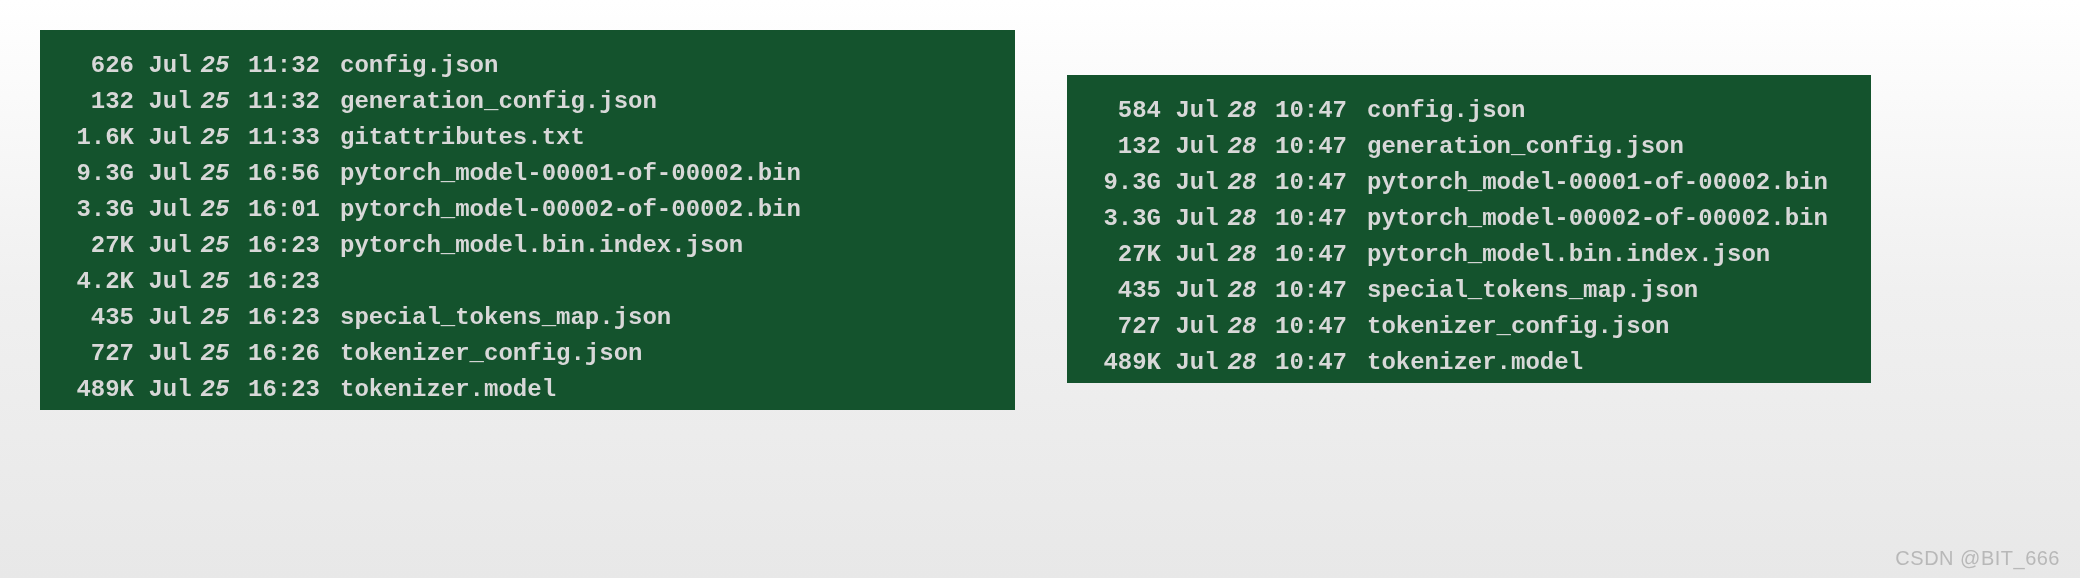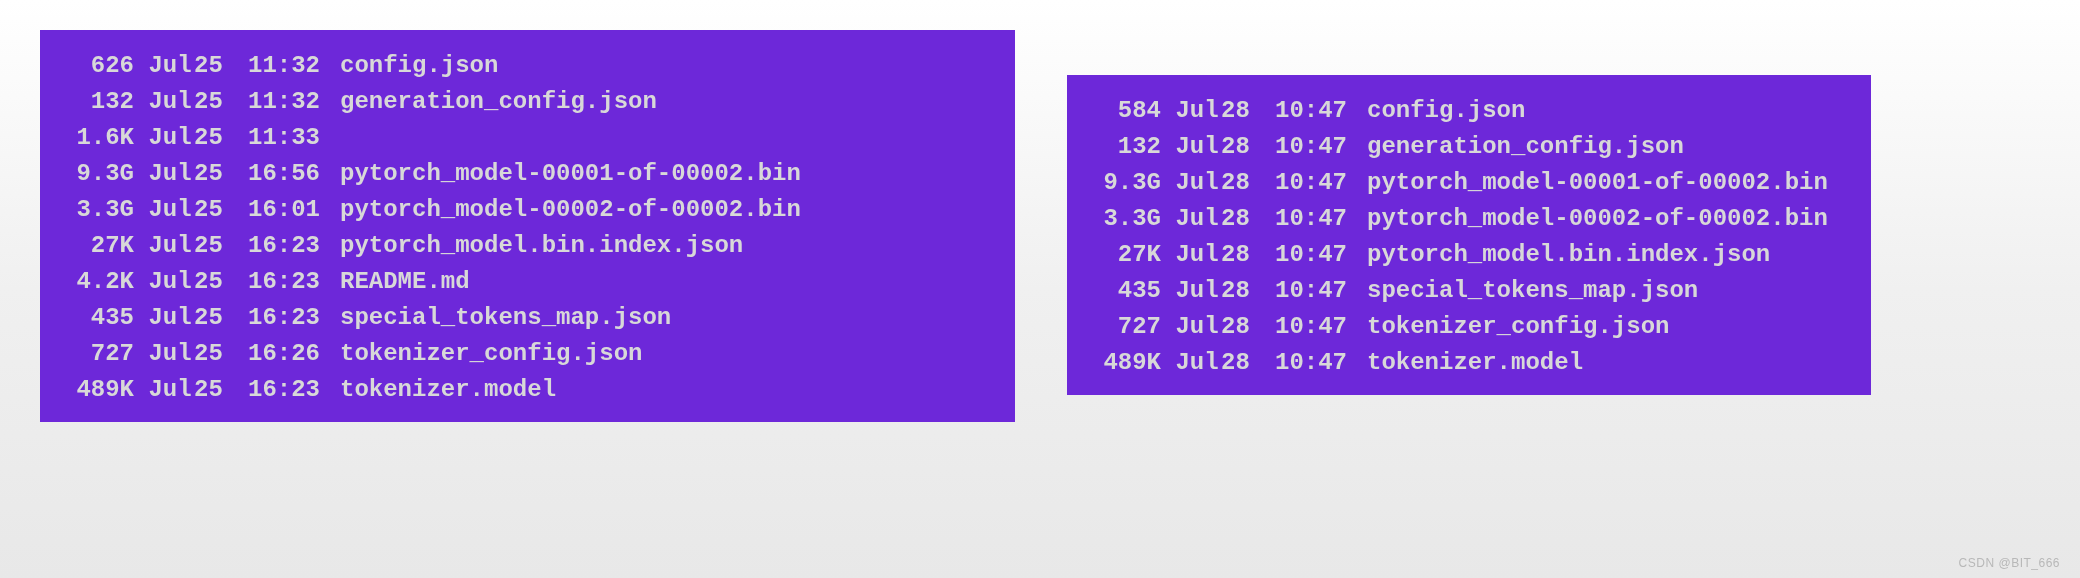--- a/index.html
+++ b/index.html
@@ -9,22 +9,22 @@
     }
     body {
       width: 2080px;
       height: 578px;
       background: linear-gradient(to bottom, #ffffff 0%, #f0f0f0 50%, #e8e8e8 100%);
       font-family: "SF Mono", Monaco, Consolas, "Courier New", monospace;
       position: relative;
     }
     .terminal-panel {
       position: absolute;
-      background-color: #6d28d9;
-      padding: 18px 24px 14px 24px;
+      background-color: #14532d;
+      padding: 18px 24px 2px 24px;
       font-size: 24px;
       line-height: 1.5;
       color: #d8d8d8;
       font-weight: 600;
     }
     .terminal-left {
       top: 30px;
       left: 40px;
       width: 975px;
     }
@@ -41,52 +41,53 @@
       width: 70px;
       text-align: right;
     }
     .col-month {
       width: 60px;
       text-align: center;
       padding-left: 12px;
     }
     .col-day {
       width: 42px;
-      text-align: left;
+      text-align: center;
+      font-style: italic;
     }
     .col-time {
       width: 92px;
       text-align: left;
       padding-left: 12px;
     }
     .col-filename {
       padding-left: 12px;
       text-align: left;
     }
     .watermark {
       position: absolute;
       bottom: 8px;
       right: 20px;
       font-family: Arial, sans-serif;
-      font-size: 12px;
+      font-size: 20px;
       color: #b8b8b8;
       letter-spacing: 0.5px;
     }
   </style>
 </head>
 <body>
 
 <div class="terminal-panel terminal-left" id="left-panel">
     <div class="file-row"><span class="col-size">626</span><span class="col-month">Jul</span><span class="col-day">25</span><span class="col-time">11:32</span><span class="col-filename">config.json</span></div>
     <div class="file-row"><span class="col-size">132</span><span class="col-month">Jul</span><span class="col-day">25</span><span class="col-time">11:32</span><span class="col-filename">generation_config.json</span></div>
-    <div class="file-row"><span class="col-size">1.6K</span><span class="col-month">Jul</span><span class="col-day">25</span><span class="col-time">11:33</span></div>
+    <div class="file-row"><span class="col-size">1.6K</span><span class="col-month">Jul</span><span class="col-day">25</span><span class="col-time">11:33</span><span class="col-filename">gitattributes.txt</span></div>
     <div class="file-row"><span class="col-size">9.3G</span><span class="col-month">Jul</span><span class="col-day">25</span><span class="col-time">16:56</span><span class="col-filename">pytorch_model-00001-of-00002.bin</span></div>
     <div class="file-row"><span class="col-size">3.3G</span><span class="col-month">Jul</span><span class="col-day">25</span><span class="col-time">16:01</span><span class="col-filename">pytorch_model-00002-of-00002.bin</span></div>
     <div class="file-row"><span class="col-size">27K</span><span class="col-month">Jul</span><span class="col-day">25</span><span class="col-time">16:23</span><span class="col-filename">pytorch_model.bin.index.json</span></div>
-    <div class="file-row"><span class="col-size">4.2K</span><span class="col-month">Jul</span><span class="col-day">25</span><span class="col-time">16:23</span><span class="col-filename">README.md</span></div>
+    <div class="file-row"><span class="col-size">4.2K</span><span class="col-month">Jul</span><span class="col-day">25</span><span class="col-time">16:23</span></div>
     <div class="file-row"><span class="col-size">435</span><span class="col-month">Jul</span><span class="col-day">25</span><span class="col-time">16:23</span><span class="col-filename">special_tokens_map.json</span></div>
     <div class="file-row"><span class="col-size">727</span><span class="col-month">Jul</span><span class="col-day">25</span><span class="col-time">16:26</span><span class="col-filename">tokenizer_config.json</span></div>
     <div class="file-row"><span class="col-size">489K</span><span class="col-month">Jul</span><span class="col-day">25</span><span class="col-time">16:23</span><span class="col-filename">tokenizer.model</span></div>
   </div>
 
 <div class="terminal-panel terminal-right" id="right-panel">
     <div class="file-row"><span class="col-size">584</span><span class="col-month">Jul</span><span class="col-day">28</span><span class="col-time">10:47</span><span class="col-filename">config.json</span></div>
     <div class="file-row"><span class="col-size">132</span><span class="col-month">Jul</span><span class="col-day">28</span><span class="col-time">10:47</span><span class="col-filename">generation_config.json</span></div>
     <div class="file-row"><span class="col-size">9.3G</span><span class="col-month">Jul</span><span class="col-day">28</span><span class="col-time">10:47</span><span class="col-filename">pytorch_model-00001-of-00002.bin</span></div>
     <div class="file-row"><span class="col-size">3.3G</span><span class="col-month">Jul</span><span class="col-day">28</span><span class="col-time">10:47</span><span class="col-filename">pytorch_model-00002-of-00002.bin</span></div>

